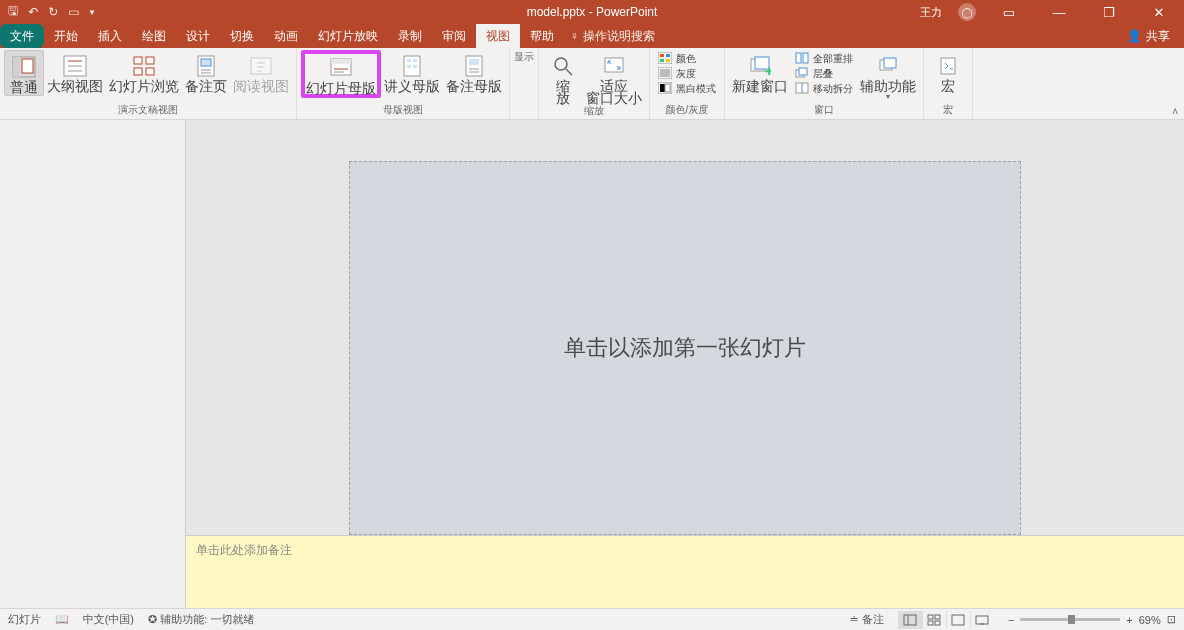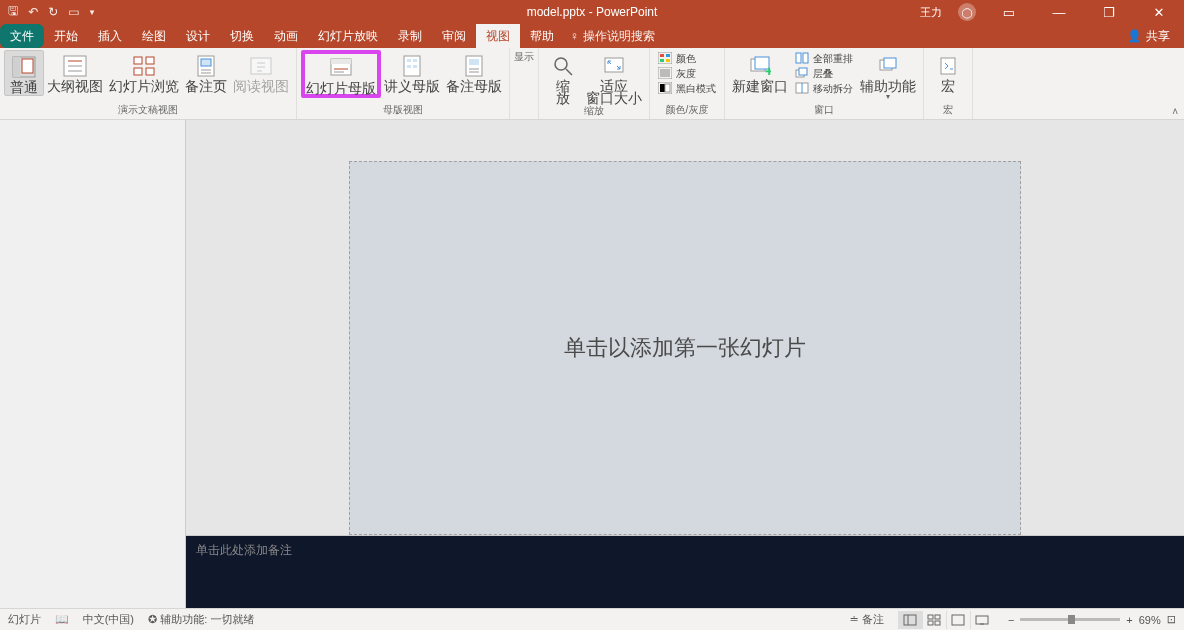--- a/index.html
+++ b/index.html
@@ -39,21 +39,21 @@
 .small-row { display: flex; align-items: center; gap: 4px; font-size: 10px; color: #444; padding: 0 4px; cursor: pointer; }
 .small-row .sicn { width: 14px; height: 14px; }
 .collapse-caret { position: absolute; right: 6px; bottom: 2px; font-size: 10px; color: #666; cursor: pointer; }
 
 
 .workspace { flex: 1; display: flex; background: #e6e6e6; min-height: 0; }
 .thumbpane { width: 186px; background: #f0f0f0; border-right: 1px solid #ccc; }
 .editpane { flex: 1; display: flex; flex-direction: column; }
 .slidearea { flex: 1; display: flex; align-items: center; justify-content: center; position: relative; }
 .slide-placeholder { width: 672px; height: 374px; border: 1px dashed #a0a0a0; background: #d4d9df; display: flex; align-items: center; justify-content: center; color: #4a4a4a; font-size: 22px; cursor: pointer; margin-top: 41px; }
-.notes { height: 92px; background: #0f172a; border-top: 1px solid #ccc; padding: 6px 10px; color: #888; font-size: 12px; }
+.notes { height: 92px; background: #fef9c3; border-top: 1px solid #ccc; padding: 6px 10px; color: #888; font-size: 12px; }
 
 
 .statusbar { height: 22px; background: #f3f2f1; border-top: 1px solid #d6d6d6; display: flex; align-items: center; font-size: 11px; color: #555; padding: 0 8px; gap: 14px; }
 .statusbar .spacer { flex: 1; }
 .viewbtns { display: flex; align-items: center; gap: 0; }
 .viewbtn { width: 24px; height: 18px; display: flex; align-items: center; justify-content: center; cursor: pointer; border-left: 1px solid #ddd; }
 .viewbtn.active { background: #ddd; }
 .zoom { display: flex; align-items: center; gap: 6px; }
 .zoom .track { width: 100px; height: 3px; background: #bbb; position: relative; }
 .zoom .thumb { position: absolute; top: -3px; left: 48px; width: 7px; height: 9px; background: #888; }

